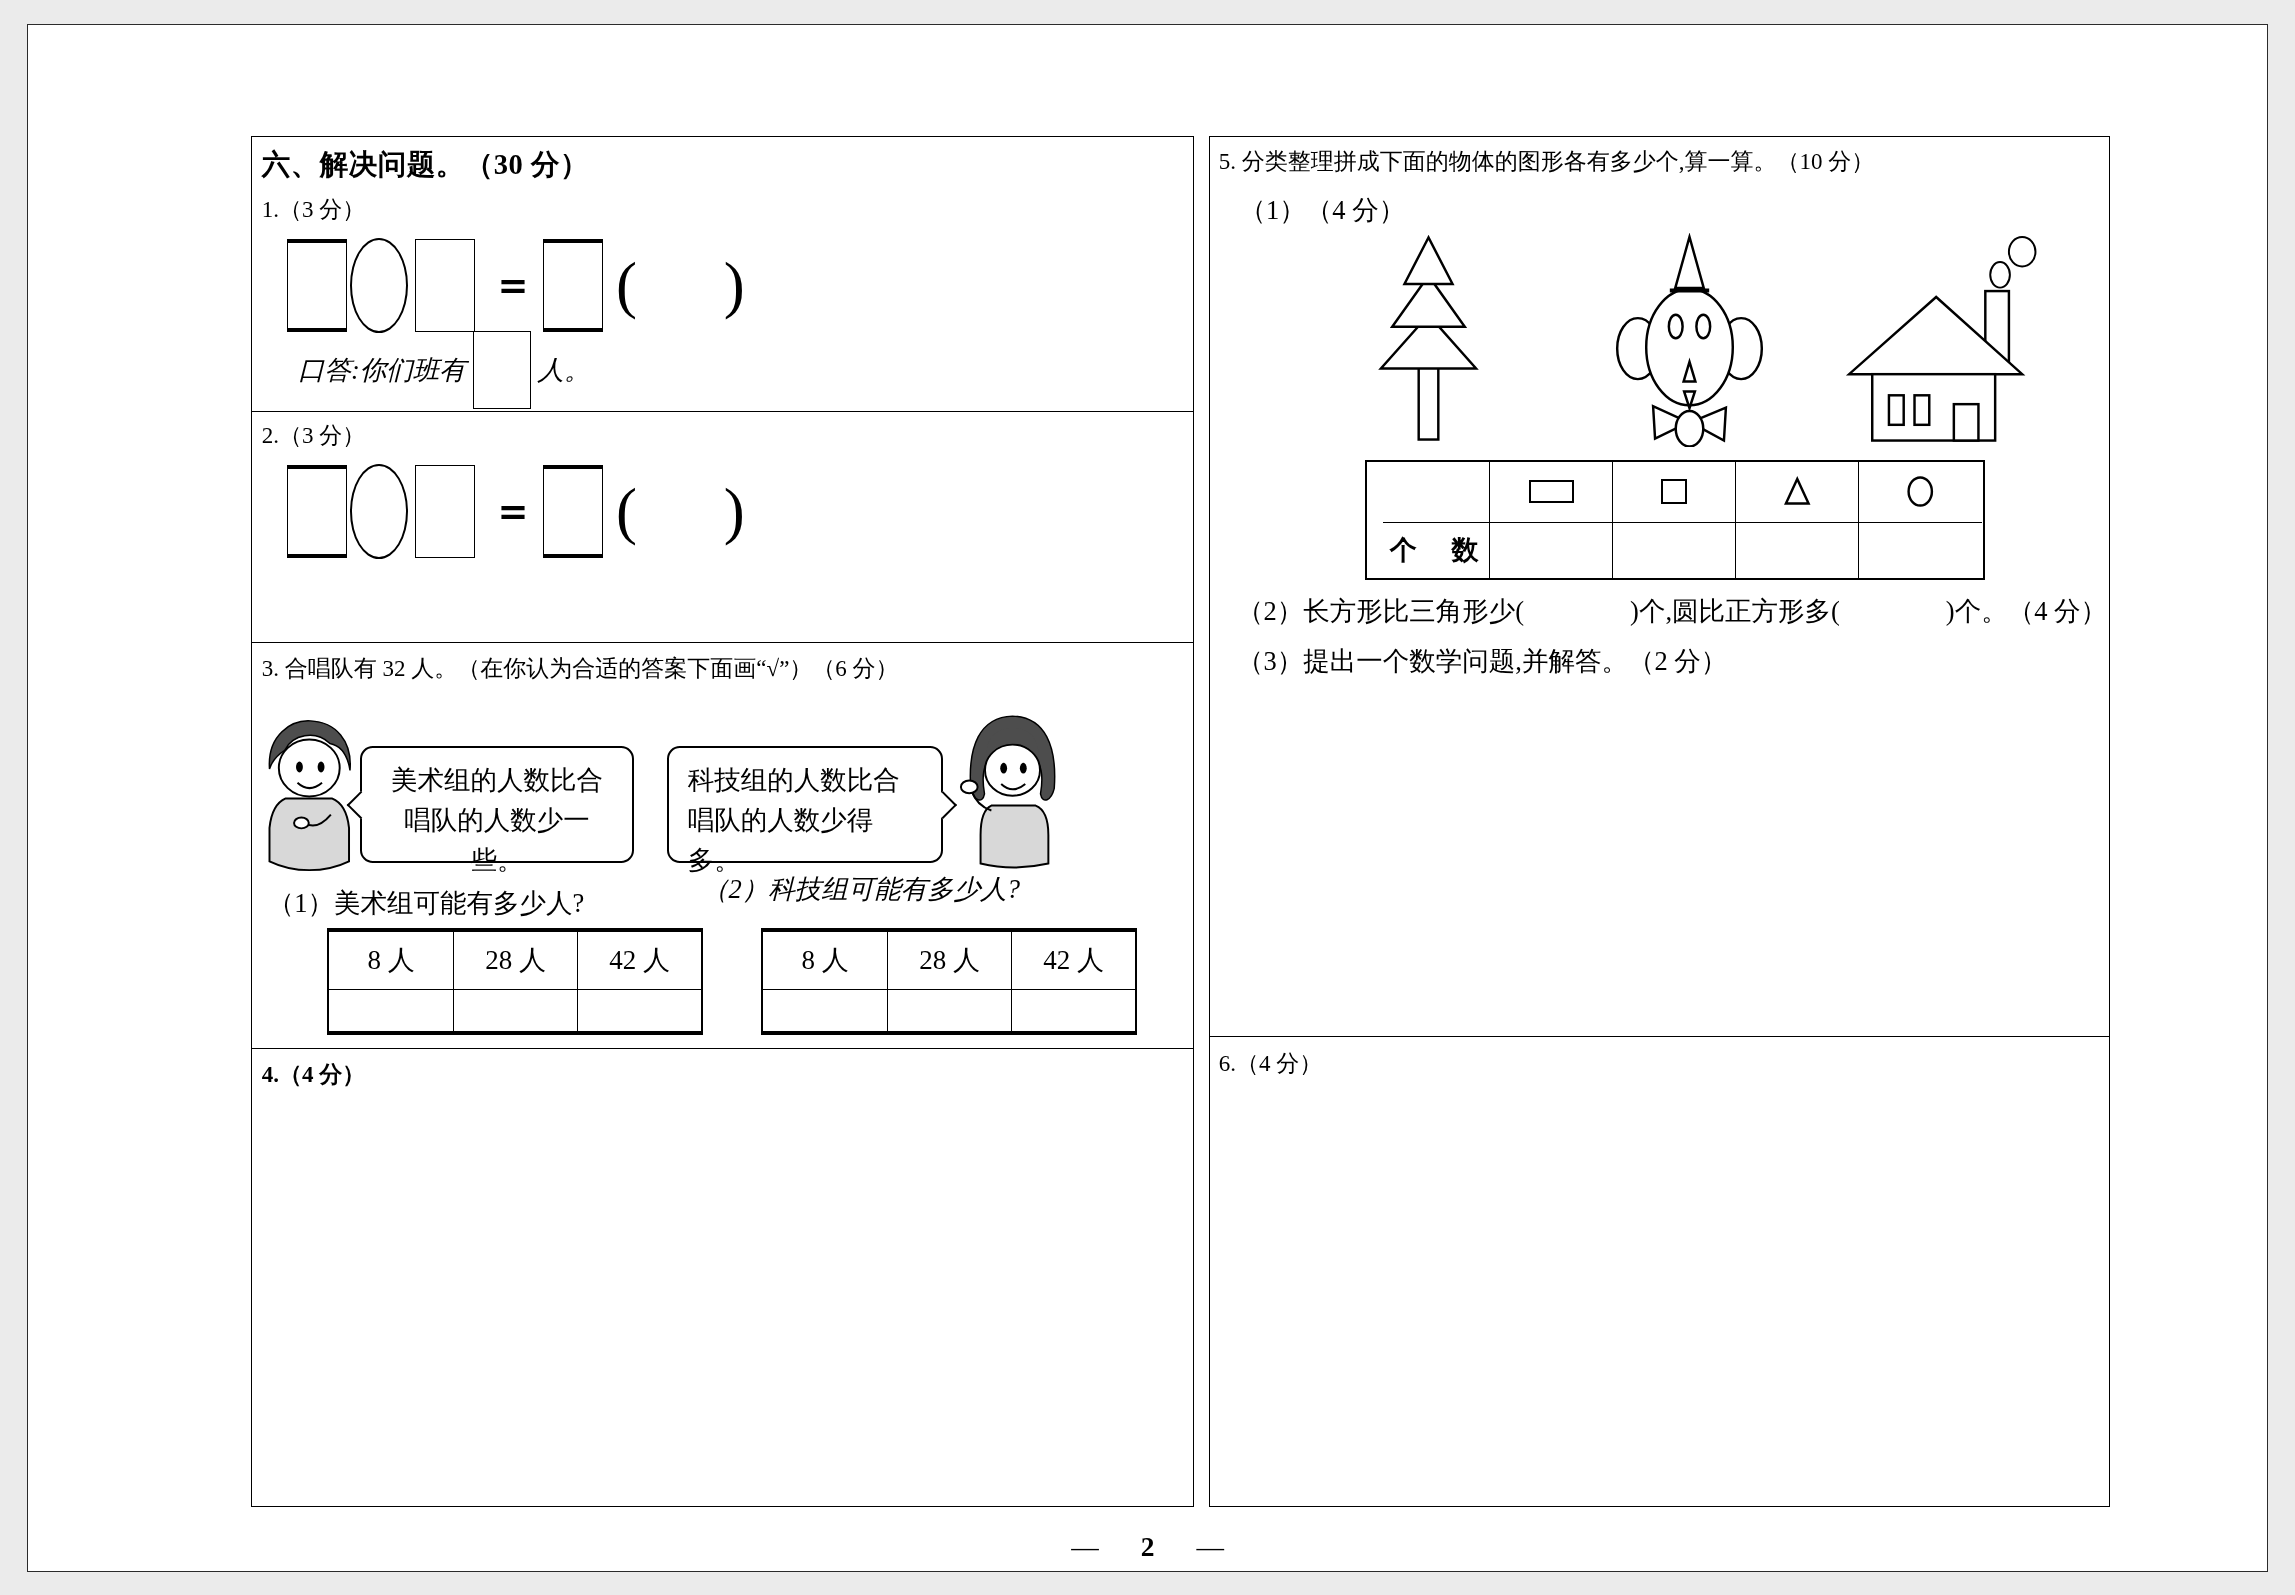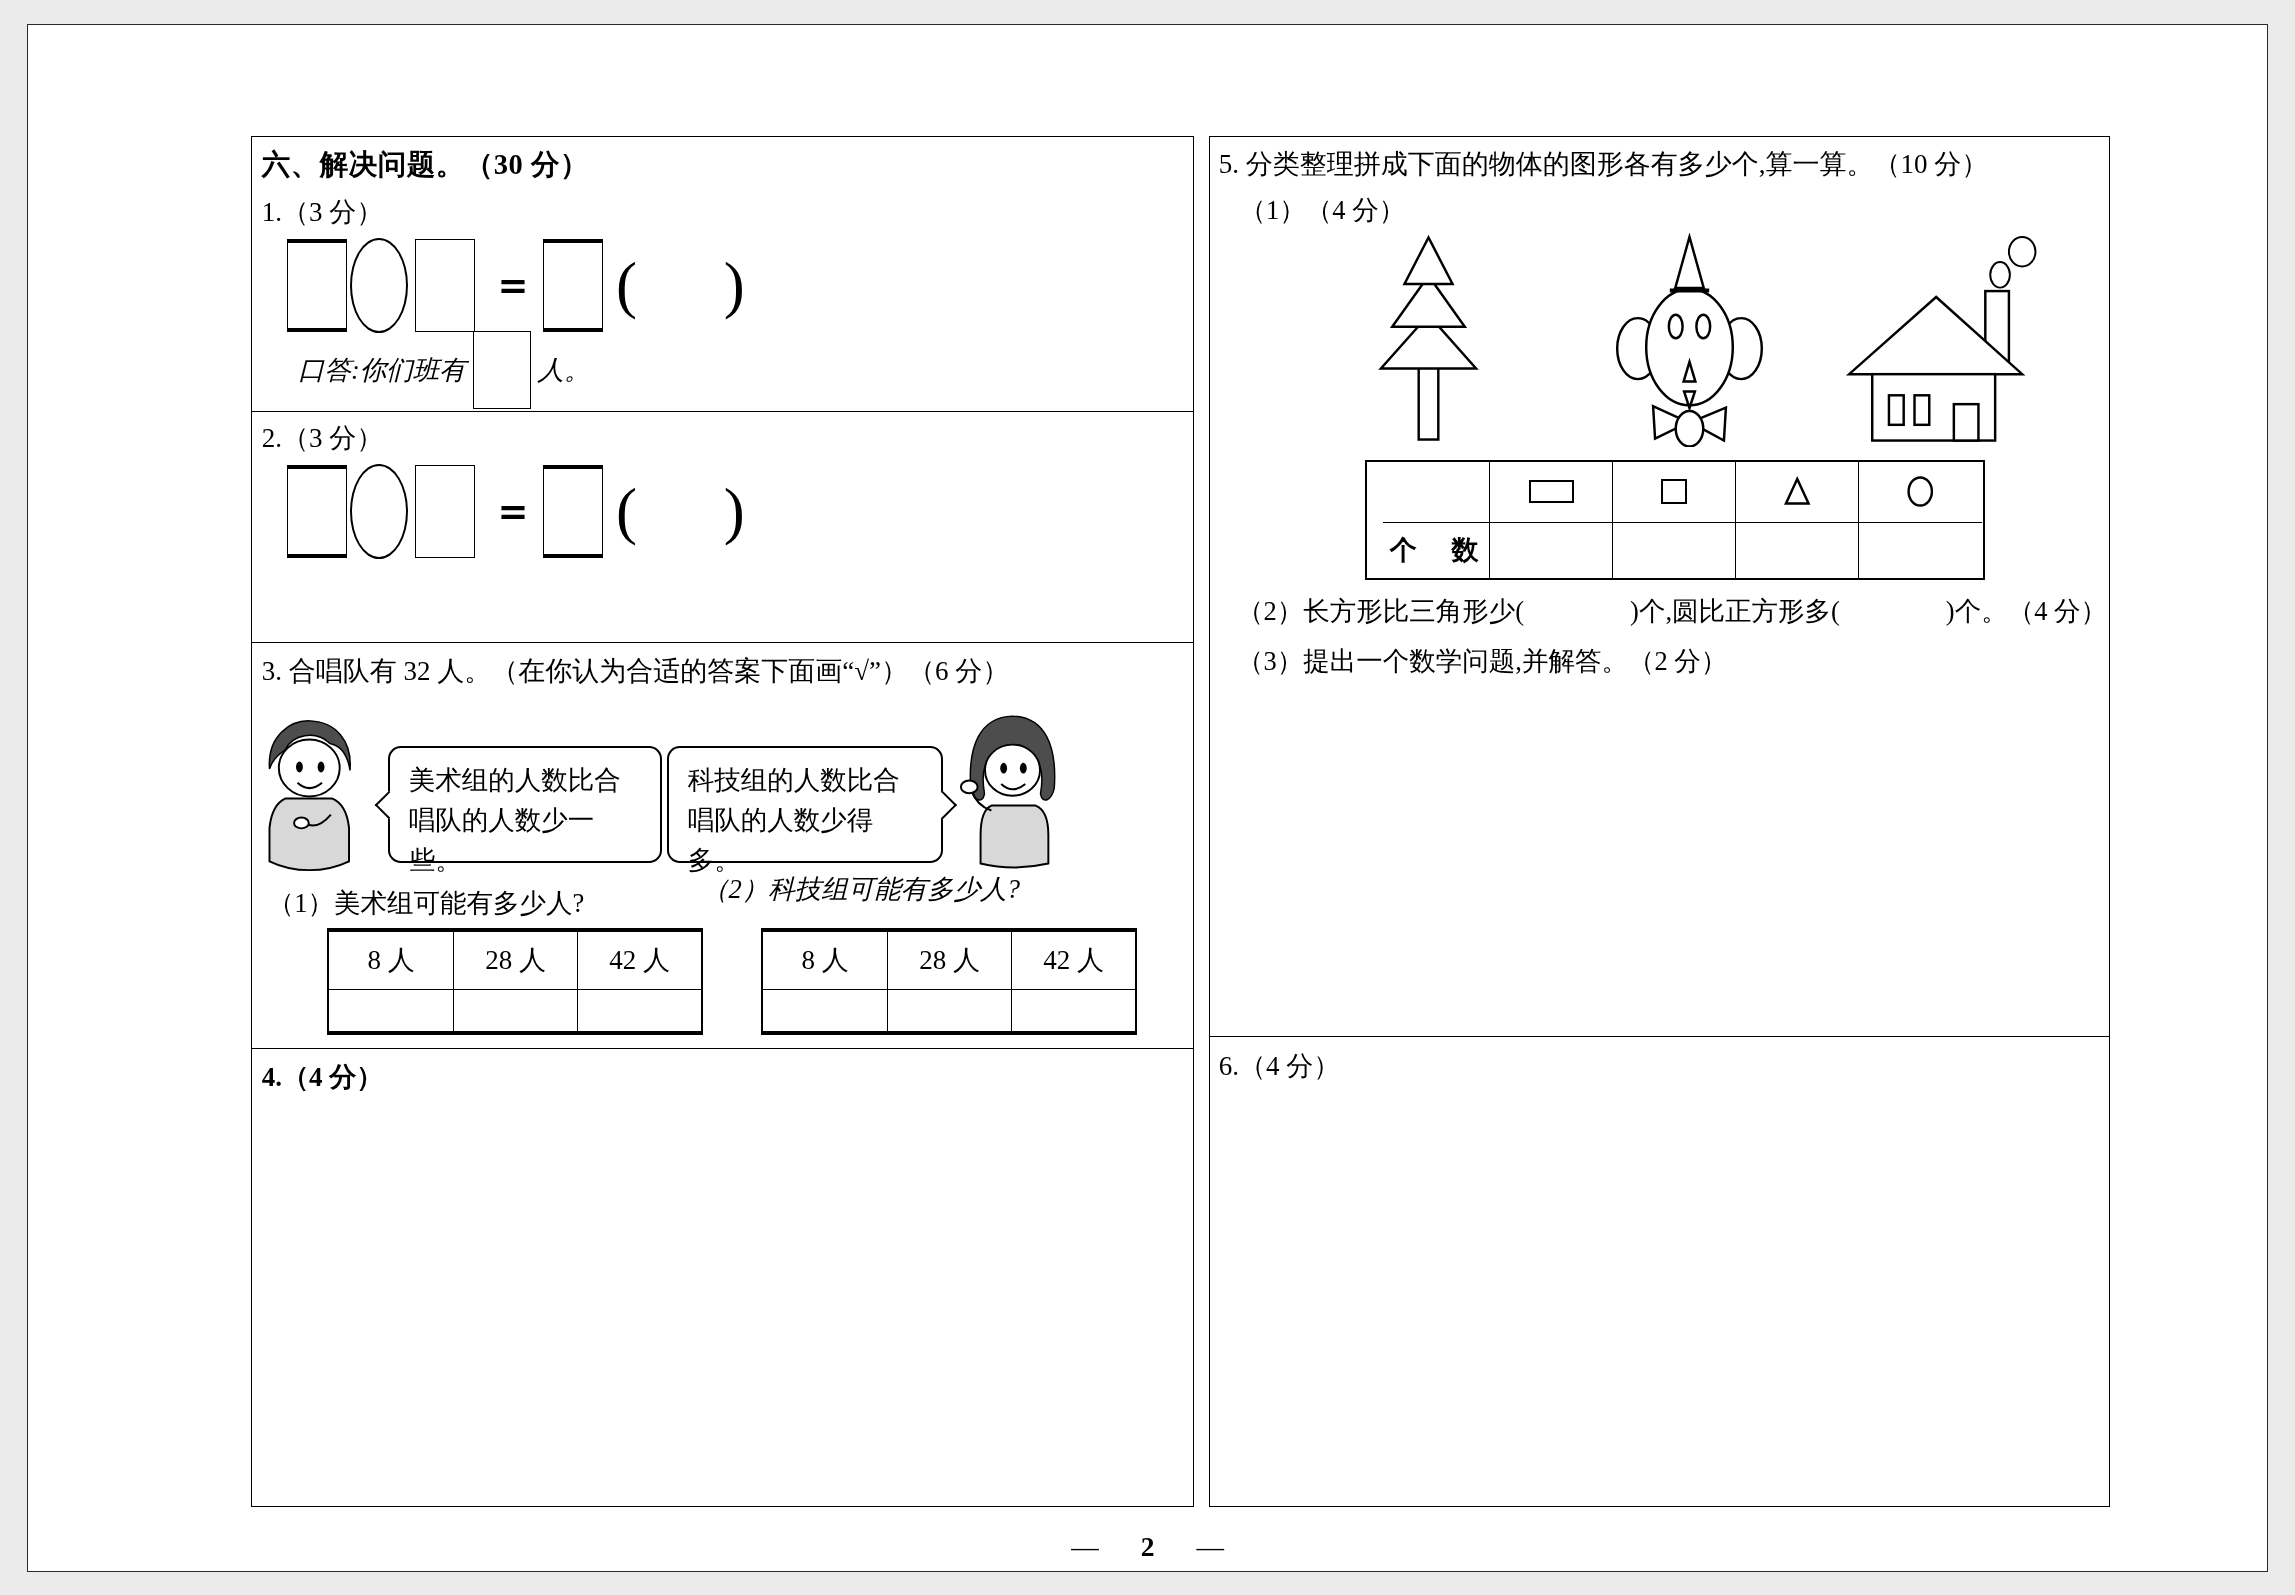--- a/index.html
+++ b/index.html
@@ -24,21 +24,21 @@
     border:1.5px solid #000;
     box-sizing:border-box;
     background:#fff;
   }
   .panel-left{left:223px;width:943px;}
   .panel-right{left:1181px;width:901px;}
   .section{position:relative;box-sizing:border-box;}
   .section.divided{border-bottom:1.5px solid #000;}
   .abs{position:absolute;}
   .t-title{font-size:28.5px;font-weight:bold;letter-spacing:0.5px;white-space:nowrap;}
-  .t-label{font-size:27px;white-space:nowrap;}
+  .t-label{font-size:23px;white-space:nowrap;}
   .t-body{font-size:26.5px;white-space:nowrap;}
   
   .eq-row{display:flex;align-items:center;}
   .eq-box{box-sizing:border-box;width:60px;height:93px;border:1.5px solid #000;background:#fff;}
   .eq-box.thick{border-top-width:4.4px;border-bottom-width:4.4px;}
   .eq-ellipse{box-sizing:border-box;width:58px;height:95px;border:2.5px solid #000;border-radius:50%;margin-left:2.9px;background:#fff;}
   .eq-box.mid{margin-left:6.9px;}
   .eq-equals{font-size:37px;font-weight:bold;margin:0 14.7px 0 22.6px;font-family:"DejaVu Sans",sans-serif;}
   .eq-paren{font-size:63px;font-weight:400;line-height:1;display:flex;align-items:center;margin-left:12.8px;}
   .eq-paren .gap{display:inline-block;width:87px;}
@@ -141,21 +141,21 @@
           <ellipse cx="106" cy="110" rx="62" ry="58" fill="#ffffff" stroke="#000" stroke-width="4"></ellipse>
           <path d="M25,112 C20,42 70,12 108,14 C160,16 194,55 189,115 C184,82 168,64 148,60 C118,32 72,42 56,74 C40,84 30,96 25,112 Z" fill="#4d4d4d" stroke="#000" stroke-width="3"></path>
           <ellipse cx="86" cy="108" rx="7" ry="11" fill="#000"></ellipse>
           <ellipse cx="130" cy="108" rx="7" ry="11" fill="#000"></ellipse>
           <path d="M82,140 Q106,162 132,140" fill="none" stroke="#000" stroke-width="4"></path>
           <path d="M58,172 L152,172 Q182,184 187,232 L187,300 Q150,318 106,318 Q62,318 25,300 L25,232 Q30,184 58,172 Z" fill="#d8d8d8" stroke="#000" stroke-width="4"></path>
           <path d="M150,205 Q122,238 96,222" fill="none" stroke="#000" stroke-width="4"></path>
           <ellipse cx="90" cy="222" rx="15" ry="11" fill="#ffffff" stroke="#000" stroke-width="4"></ellipse>
         </svg>
 
-        <div class="bubble" style="left:136px;top:103px;width:274px;height:117px;">
+        <div class="bubble" style="left:108px;top:103px;width:274px;height:117px;text-align:center;">
           <span class="tail left"></span>
           <span>美术组的人数比合唱队的人数少一些。</span>
         </div>
 
         <div class="bubble" style="left:415px;top:103px;width:276px;height:117px;">
           <span class="tail right"></span>
           <span>科技组的人数比合唱队的人数少得多。</span>
         </div>
 
         <svg class="abs" style="left:704px;top:69px;" width="113" height="165" viewBox="0 0 230 335">

